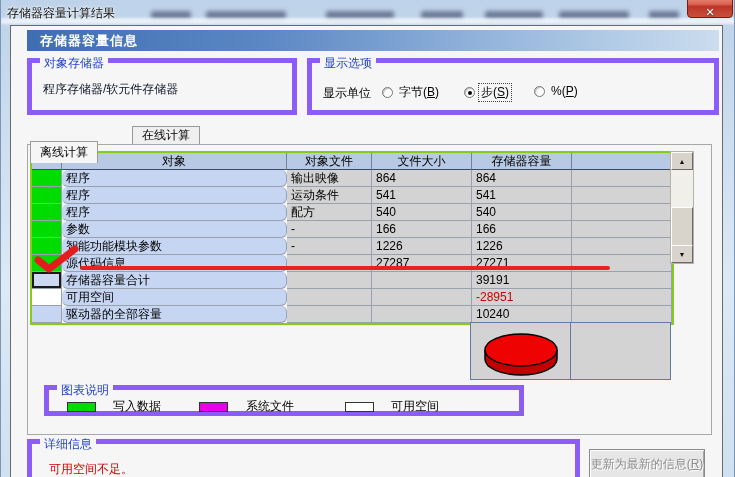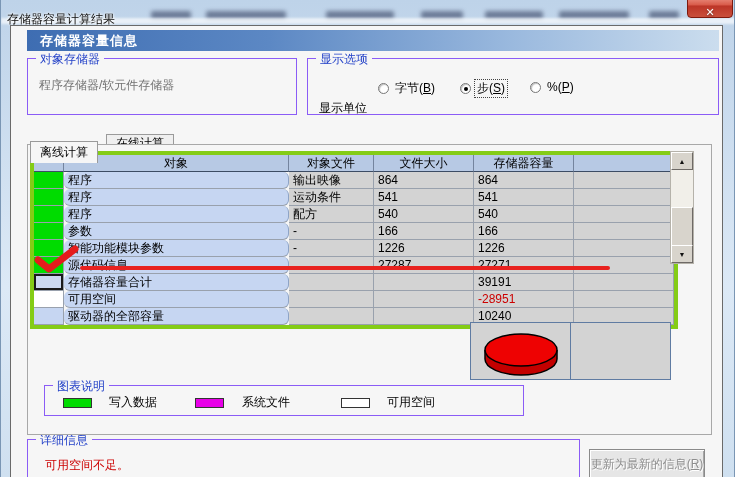--- a/index.html
+++ b/index.html
@@ -4,57 +4,57 @@
 <style>
   * { margin:0; padding:0; box-sizing:border-box; }
   html,body { font-family:"Liberation Sans","DejaVu Sans",sans-serif; }
   .window {
     position:relative; width:735px; height:477px; overflow:hidden;
     background:linear-gradient(to bottom,#bed3e9,#dce9f6 60%,#cfe0f0);
     border-left:1px solid #7a96b4; border-right:1px solid #7a96b4;
   }
   
   .titlebar { position:absolute; left:0; top:0; width:735px; height:25px; }
-  .title { position:absolute; left:6px; top:11px; font-size:12px; color:#0a0a0a; text-shadow:0 0 3px #fff,0 0 3px #fff; white-space:nowrap; }
+  .title { position:absolute; left:6px; top:5px; font-size:12px; color:#0a0a0a; text-shadow:0 0 3px #fff,0 0 3px #fff; white-space:nowrap; }
   .smudge { position:absolute; top:11px; height:8px; background:rgba(25,35,70,.5); filter:blur(2px); border-radius:2px; }
   .shine { position:absolute; left:0; top:18px; width:735px; height:6px; background:rgba(255,255,255,.65); filter:blur(1px); }
   .closebtn {
     position:absolute; right:3px; top:-6px; width:46px; height:24px;
     background:linear-gradient(to bottom,#f0a092,#d95b4a 45%,#bc3527 50%,#c94f3c);
     border:1px solid #7e1a0e; border-radius:0 0 4px 4px;
     color:#fff; font-size:11px; font-weight:bold; text-align:center; line-height:34px;
     text-shadow:0 1px 2px rgba(0,0,0,.5); cursor:pointer;
   }
   
   .client { position:absolute; left:9px; top:25px; width:713px; height:452px; background:#f6f6f6; border:1px solid #6a6a6a; border-bottom:none; }
   .banner {
     position:absolute; left:16px; top:4px; width:692px; height:21px;
     background:linear-gradient(to right,#3e6db2,#5c88c4 35%,#9ab9de 70%,#cbddee);
     color:#fff; font-size:13px; font-weight:bold; line-height:21px; padding-left:13px; letter-spacing:1px;
   }
-  .gbox { position:absolute; border:1px solid #8b5cf6; }
+  .gbox { position:absolute; border:5px solid #8b5cf6; }
   .gbox .glabel { position:absolute; top:-8px; left:8px; background:#f6f6f6; padding:0 4px; font-size:12px; color:#2442c8; white-space:nowrap; }
   .g1 { left:16px; top:32px; width:270px; height:57px; }
-  .g1 .gtext { position:absolute; left:11px; top:18px; font-size:12px; color:#737373; white-space:nowrap; }
+  .g1 .gtext { position:absolute; left:11px; top:18px; font-size:12px; color:#0f172a; white-space:nowrap; }
   .g2 { left:296px; top:32px; width:412px; height:57px; }
-  .unitlabel { position:absolute; left:11px; top:22px; font-size:12px;margin-top:19px; }
+  .unitlabel { position:absolute; left:11px; top:22px; font-size:12px; }
   .radio-item { position:absolute; top:21px; display:flex; align-items:center; gap:4px; font-size:12px; }
   .rdot { width:11px; height:11px; border-radius:50%; background:#fff; border:1px solid #777; box-shadow:inset 1px 1px 1px rgba(0,0,0,.25); position:relative; }
   .checked .rdot::after { content:""; position:absolute; left:2.5px; top:2.5px; width:4px; height:4px; border-radius:50%; background:#000; }
   .rlabel { white-space:nowrap; padding:0 2px; }
   .checked .rlabel { outline:1px dotted #444; }
   
   .tab { position:absolute; font-size:12px; background:#efefef; border:1px solid #9a9a9a; border-bottom:none; padding:0 9px; white-space:nowrap; cursor:pointer; }
   .tab.active { top:115px; height:22px; line-height:20px; background:#f6f6f6; z-index:3; }
-  .tab.inactive { top:108px; height:18px; line-height:17px; }
+  .tab.inactive { top:100px; height:18px; line-height:17px;margin-left:26px; }
   .tabpage { position:absolute; left:16px; top:118px; width:685px; height:291px; border:1px solid #a8a8a8; background:#f6f6f6; z-index:1; }
   
   .grid { position:absolute; left:19px; top:125px; display:grid;
     grid-template-columns:30px 225px 85px 100px 100px 100px; grid-auto-rows:17px;
-    border:4px solid #84cc16; font-size:12px; z-index:2; }
+    border:2px solid #84cc16; font-size:12px; z-index:2; }
   .cell { border-right:1px solid #99a1ad; border-bottom:1px solid #99a1ad; line-height:16px; padding:0 4px; white-space:nowrap; overflow:hidden; }
   .hcell { background:#b7c9e4; text-align:center; border-right-color:#74849e; border-bottom-color:#3c4c64; }
   .c-obj { background:#c6d6f2; border-right-color:#8ea4c6;border-radius:6px; }
   .c-data { background:#d3d3d3; }
   .c-num { text-align:left; }
   .sw-green { background:#00dc00; }
   .sw-outline { background:#ccd9f0; box-shadow:inset 0 0 0 2px #1a1a1a; }
   .sw-white { background:#ffffff; }
   .sw-none { background:#c6d6f2; }
   .neg { color:#cc0000; }

